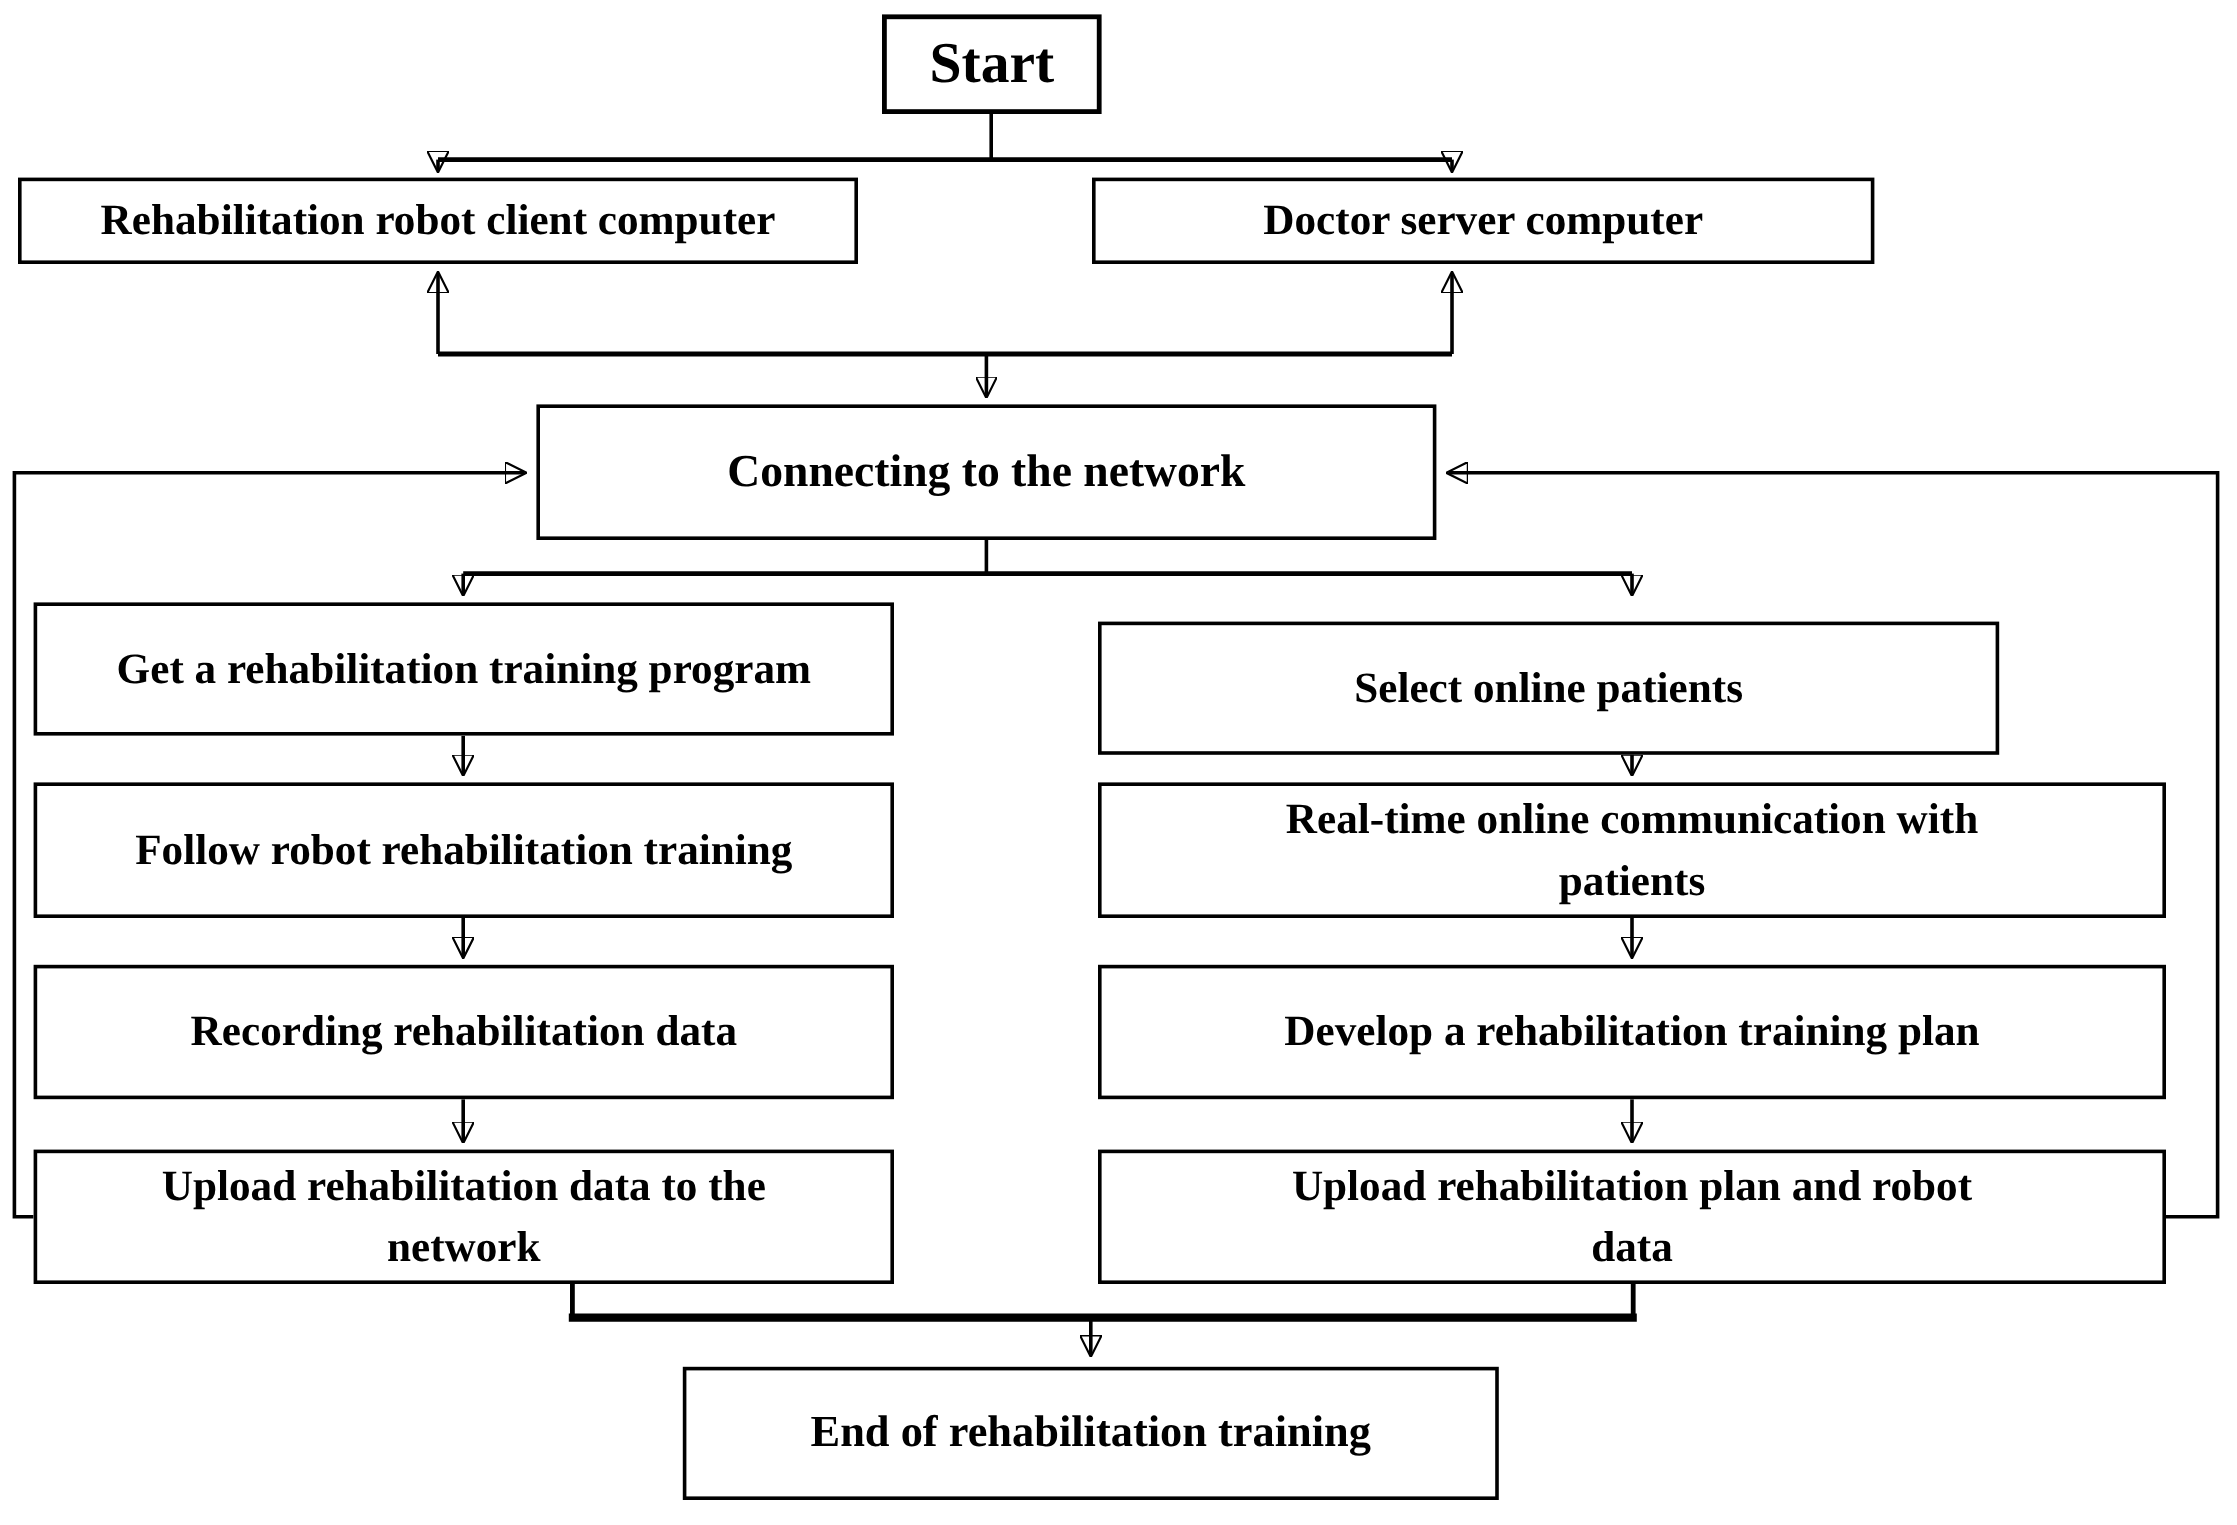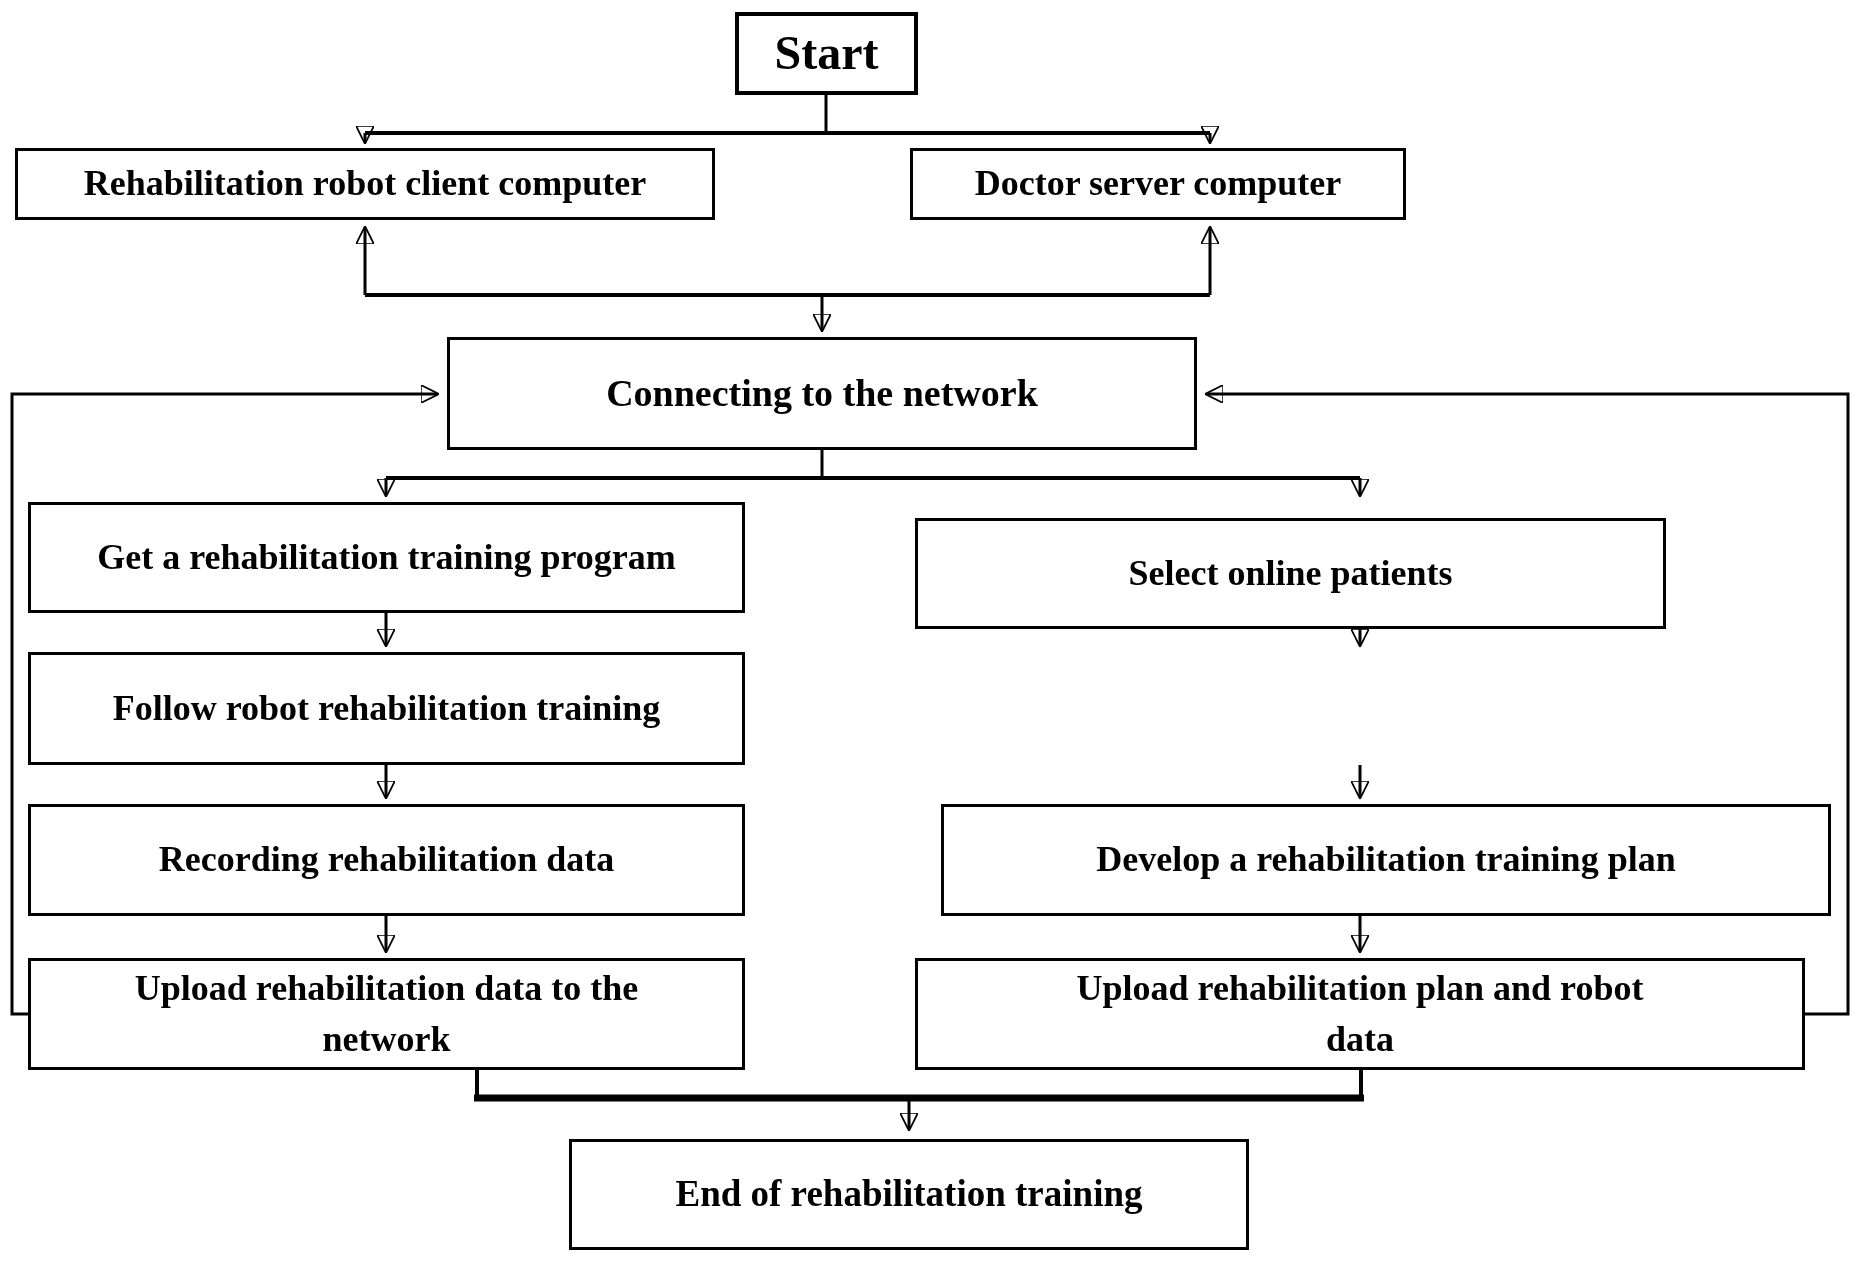--- a/index.html
+++ b/index.html
@@ -73,46 +73,50 @@
   </svg>
 
   <div class="box fs-start" style="left:735px;top:12px;width:183px;height:83px;border-width:4px;">
     <span>Start</span>
   </div>
 
   <div class="box fs-node" style="left:15px;top:148px;width:700px;height:72px;">
     <span>Rehabilitation robot client computer</span>
   </div>
 
-  <div class="box fs-node" style="left:910px;top:148px;width:496px;height:72px;">
+  <div class="box fs-node" style="left:910px;top:148px;width:652px;height:72px;">
     <span>Doctor server computer</span>
   </div>
 
   <div class="box fs-connect" style="left:447px;top:337px;width:750px;height:113px;">
     <span>Connecting to the network</span>
   </div>
 
   <div class="box fs-node" style="left:28px;top:502px;width:717px;height:111px;">
     <span>Get a rehabilitation training program</span>
   </div>
 
   <div class="box fs-node" style="left:915px;top:518px;width:751px;height:111px;align-items:center;">
     <span>Select online patients</span>
   </div>
 
   <div class="box fs-node" style="left:28px;top:652px;width:717px;height:113px;">
     <span>Follow robot rehabilitation training</span>
   </div>
 
+  <div class="box fs-node" style="left:915px;top:652px;width:890px;height:113px;">
+    <span>Real-time online communication with
+patients</span>
+  </div>
 
   <div class="box fs-node" style="left:28px;top:804px;width:717px;height:112px;">
     <span>Recording rehabilitation data</span>
   </div>
 
-  <div class="box fs-node" style="left:941px;top:804px;width:890px;height:112px;align-items:center;">
+  <div class="box fs-node" style="left:915px;top:804px;width:890px;height:112px;align-items:center;">
     <span>Develop a rehabilitation training plan</span>
   </div>
 
   <div class="box fs-node" style="left:28px;top:958px;width:717px;height:112px;">
     <span>Upload rehabilitation data to the
 network</span>
   </div>
 
   <div class="box fs-node" style="left:915px;top:958px;width:890px;height:112px;">
     <span>Upload rehabilitation plan and robot

